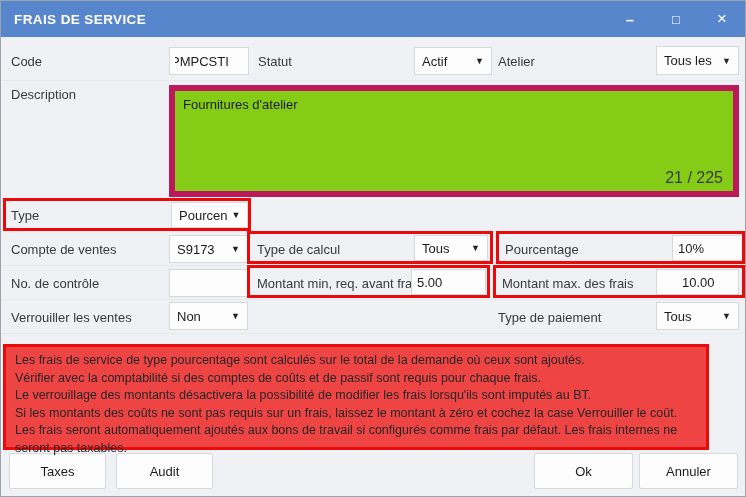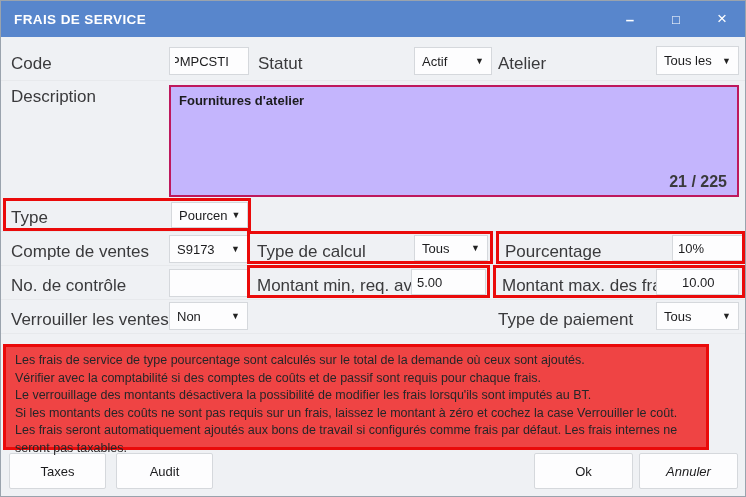--- a/index.html
+++ b/index.html
@@ -27,42 +27,42 @@
     width:46px; height:36px; display:flex; align-items:center; justify-content:center;
     color:#ffffff; font-size:14px; cursor:default;
   }
   .win-btn.min { font-weight:700; font-size:15px; }
   .win-btn.max { font-size:13px; }
   .win-btn.close { font-size:17px; }
 
   
   .abs { position:absolute; }
 
-  .lbl { font-size:17px; color:#3a3a3c; white-space:nowrap; }
+  .lbl { font-size:13px; color:#3a3a3c; white-space:nowrap; }
 
   .field {
     background:#fdfdfe; border:1px solid #d5d8dc; display:flex; align-items:center;
     font-size:13px; color:#1c1c1e;
   }
   .field input {
     border:none; outline:none; width:100%; height:100%; background:transparent;
     font-family:inherit; font-size:13px; color:#1c1c1e; padding:0 5px;
   }
   .field.clipped input { text-indent:-4px; }
 
   .dropdown {
     background:#fdfdfe; border:1px solid #d5d8dc; display:flex; align-items:center;
     justify-content:space-between; font-size:13px; color:#1c1c1e; padding:0 7px;
     cursor:default;
   }
   .dropdown .arrow { font-size:9px; color:#222; margin-left:4px; }
 
   .textarea {
-    background:#c4b5fd; border:2px solid #be185d; font-size:13px; color:#1c1c1e;
-    padding:6px 8px; position:relative;font-weight:bold;
+    background:#84cc16; border:6px solid #be185d; font-size:13px; color:#1c1c1e;
+    padding:6px 8px; position:relative;
   }
   .textarea .counter {
     position:absolute; right:10px; bottom:4px; font-size:16px; color:#3a3a3c;
   }
 
   .hline { position:absolute; height:1px; background:#e7e9ec; left:0; width:746px; }
 
   
   .redbox {
     position:absolute; border:3px solid #ea0a0a; pointer-events:none; z-index:5;
@@ -177,15 +177,15 @@
     <div>Les frais de service de type pourcentage sont calculés sur le total de la demande où ceux sont ajoutés.</div>
     <div>Vérifier avec la comptabilité si des comptes de coûts et de passif sont requis pour chaque frais.</div>
     <div>Le verrouillage des montants désactivera la possibilité de modifier les frais lorsqu'ils sont imputés au BT.</div>
     <div>Si les montants des coûts ne sont pas requis sur un frais, laissez le montant à zéro et cochez la case Verrouiller le coût.</div>
     <div>Les frais seront automatiquement ajoutés aux bons de travail si configurés comme frais par défaut. Les frais internes ne seront pas taxables.</div>
   </div>
 
   <div class="btn" style="left:115px; top:452px; width:97px;">Audit</div>
   <div class="btn" style="left:8px; top:452px; width:97px;">Taxes</div>
   <div class="btn" style="left:533px; top:452px; width:99px;">Ok</div>
-  <div class="btn" style="left:638px; top:452px; width:99px;font-style:italic;">Annuler</div>
+  <div class="btn" style="left:638px; top:452px; width:99px;">Annuler</div>
 
 </div>
 
 </body></html>

